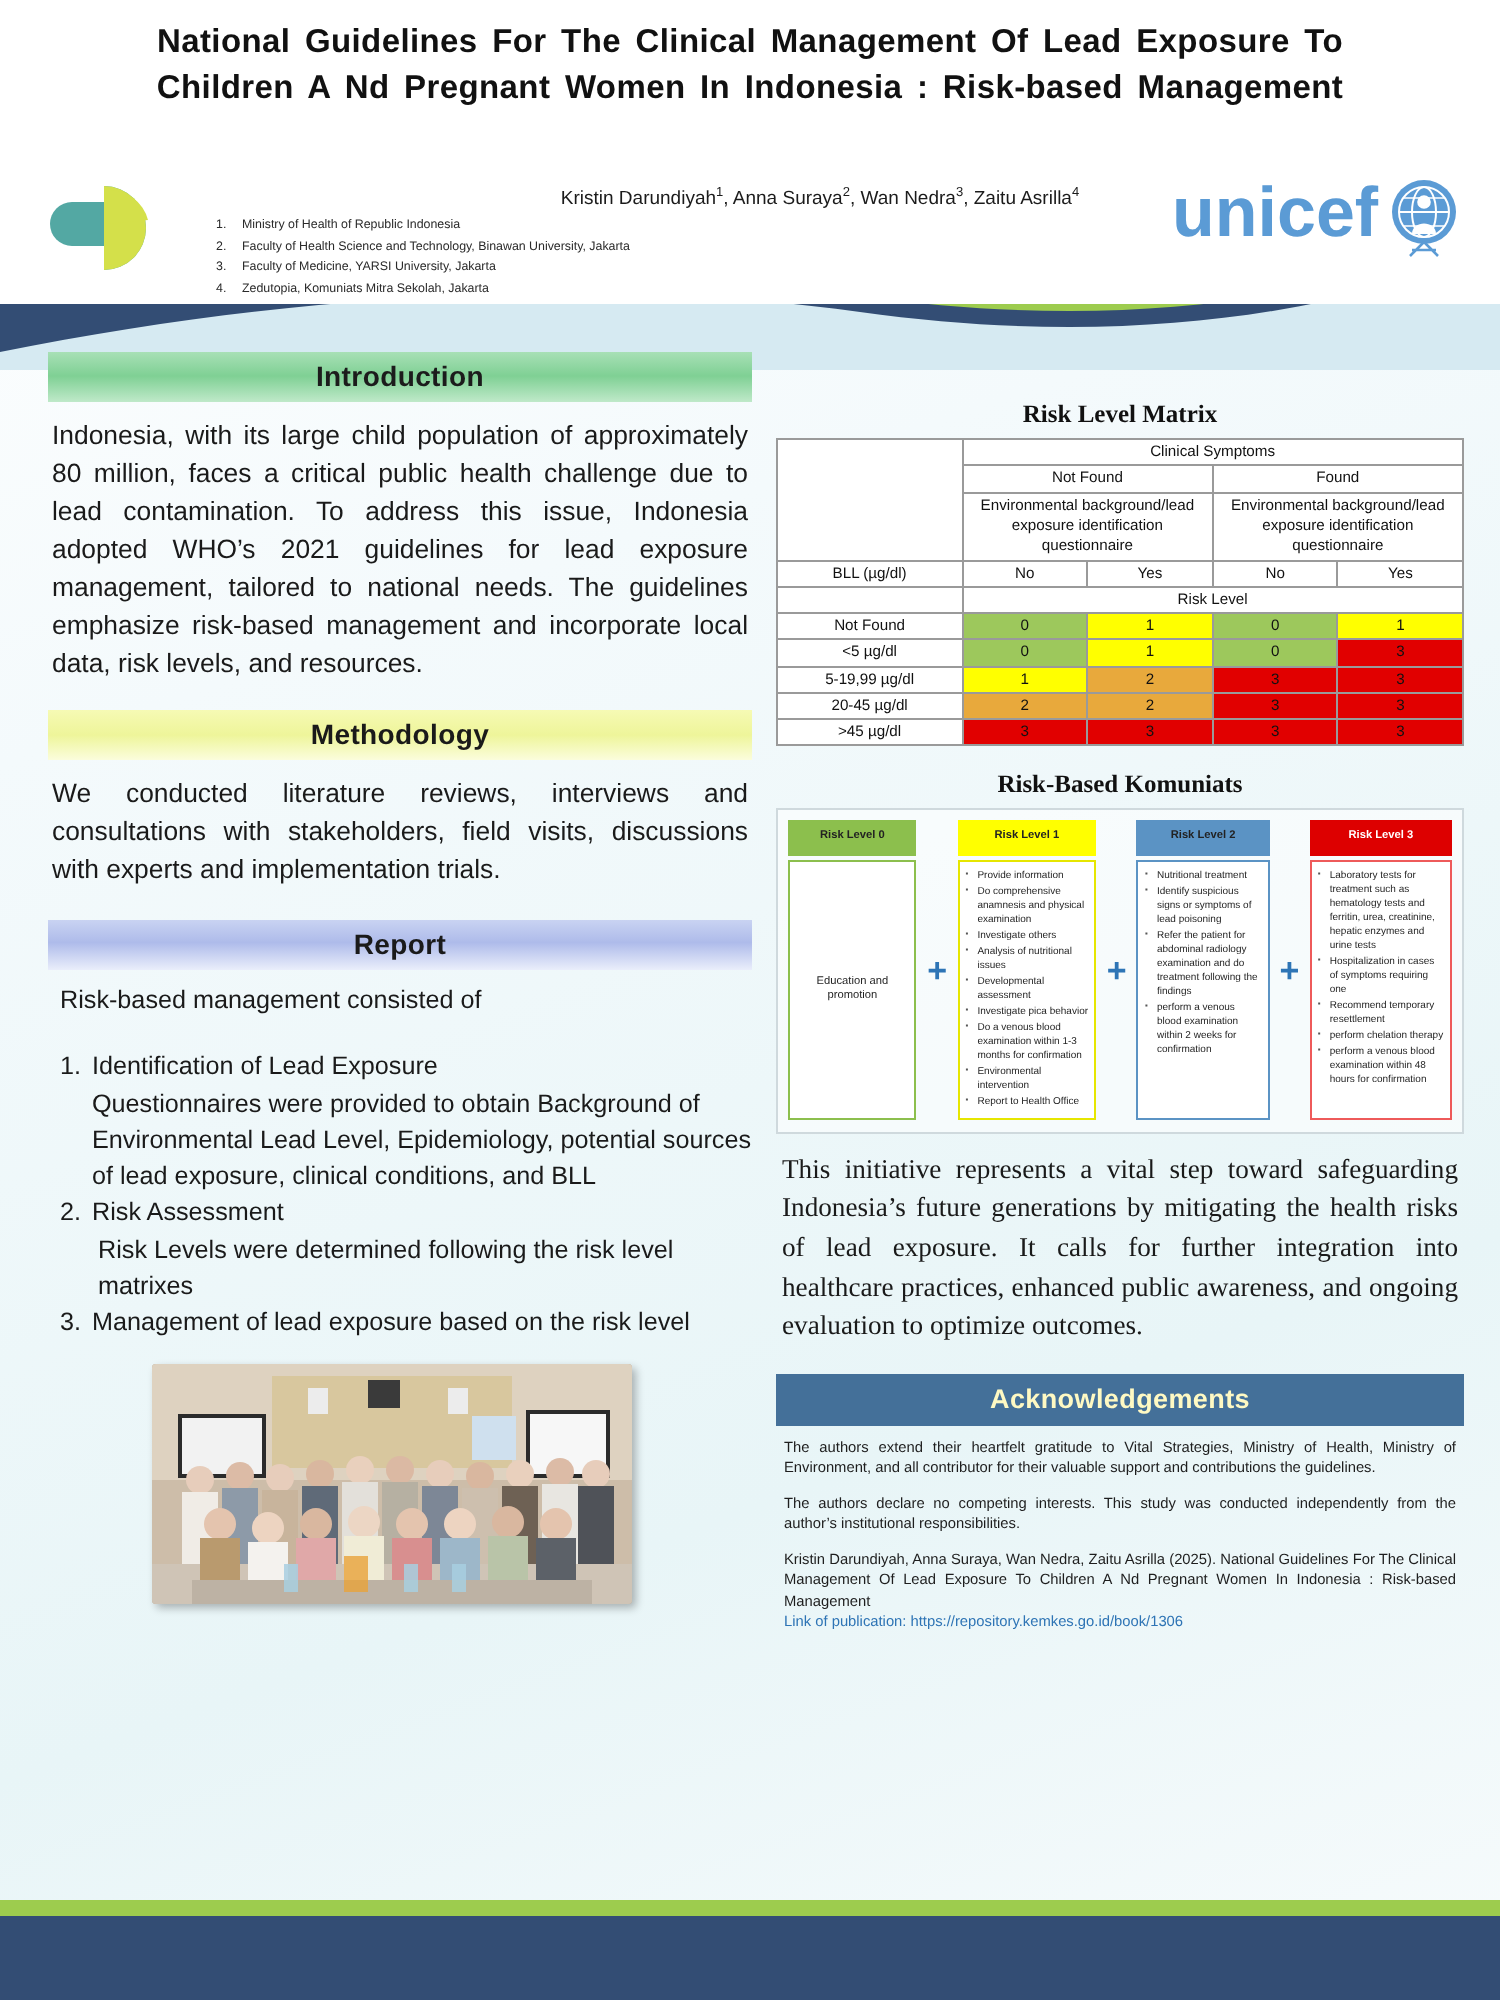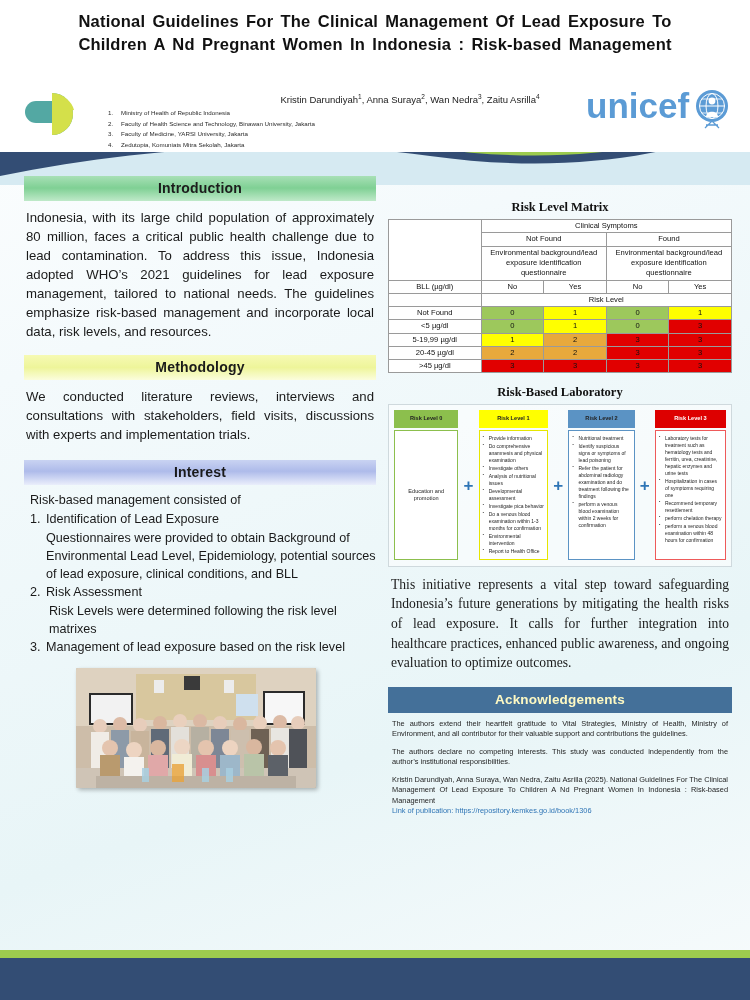--- a/index.html
+++ b/index.html
@@ -75,21 +75,21 @@
   }
 
   .body-text {
     font-size: 13.2px; color: #1a1a1a; line-height: 1.44;
     text-align: justify; padding: 7px 2px 0 2px;
   }
   .body-text.conclusion-text { font-size: 13.6px; padding: 8px 3px 0 3px; font-family: Liberation Serif, serif; }
 
   
   .results-body { font-size: 12.6px; color: #1a1a1a; line-height: 1.45; padding: 6px 0 0 6px; }
-  .res-lead { margin-bottom: 1px; }
+  .res-lead { margin-bottom: 15px; }
   .res-item { display: flex; gap: 3px; }
   .res-num { width: 13px; flex: none; }
   .res-sub { padding-left: 16px; }
 
   
   .photo-wrap { margin: 12px 0 0 52px; width: 240px; }
   .photo {
     width: 240px; height: 120px; border-radius: 2px;
     box-shadow: 2px 2px 4px rgba(0,0,0,.28);
     overflow: hidden; position: relative; background: #b9a99a;
@@ -237,21 +237,21 @@
   </div>
 
   <div class="col-left">
 
     <div class="sec-head green">Introduction</div>
     <div class="body-text">Indonesia, with its large child population of approximately 80 million, faces a critical public health challenge due to lead contamination. To address this issue, Indonesia adopted WHO’s 2021 guidelines for lead exposure management, tailored to national needs. The guidelines emphasize risk-based management and incorporate local data, risk levels, and resources.</div>
 
     <div class="sec-head yellow" style="margin-top:14px;">Methodology</div>
     <div class="body-text">We conducted literature reviews, interviews and consultations with stakeholders, field visits, discussions with experts and implementation trials.</div>
 
-    <div class="sec-head blue" style="margin-top:16px;">Interest</div>
+    <div class="sec-head blue" style="margin-top:16px;">Report</div>
     <div class="results-body">
       <div class="res-lead">Risk-based management consisted of</div>
 
       <div class="res-item">
         <span class="res-num">1.</span>
         <span>Identification of Lead Exposure</span>
       </div>
       <div class="res-sub">Questionnaires were provided to obtain Background of Environmental Lead Level, Epidemiology, potential sources of lead exposure, clinical conditions, and BLL</div>
 
       <div class="res-item">
@@ -391,21 +391,21 @@
         <tr>
           <td class="rowlab colA">&gt;45 µg/dl</td>
           <td class="val c-red">3</td>
           <td class="val c-red">3</td>
           <td class="val c-red">3</td>
           <td class="val c-red">3</td>
         </tr>
       </tbody>
     </table>
 
-    <div class="fig-title mgmt">Risk-Based Laboratory</div>
+    <div class="fig-title mgmt">Risk-Based Komuniats</div>
     <div class="mgmt-box">
 
       <div class="mgmt-col c0">
         <div class="mg-head lv0">Risk Level 0</div>
         <div class="mg-body lv0">
           <span>Education and promotion</span>
         </div>
       </div>
 
       <div class="plus">+</div>

